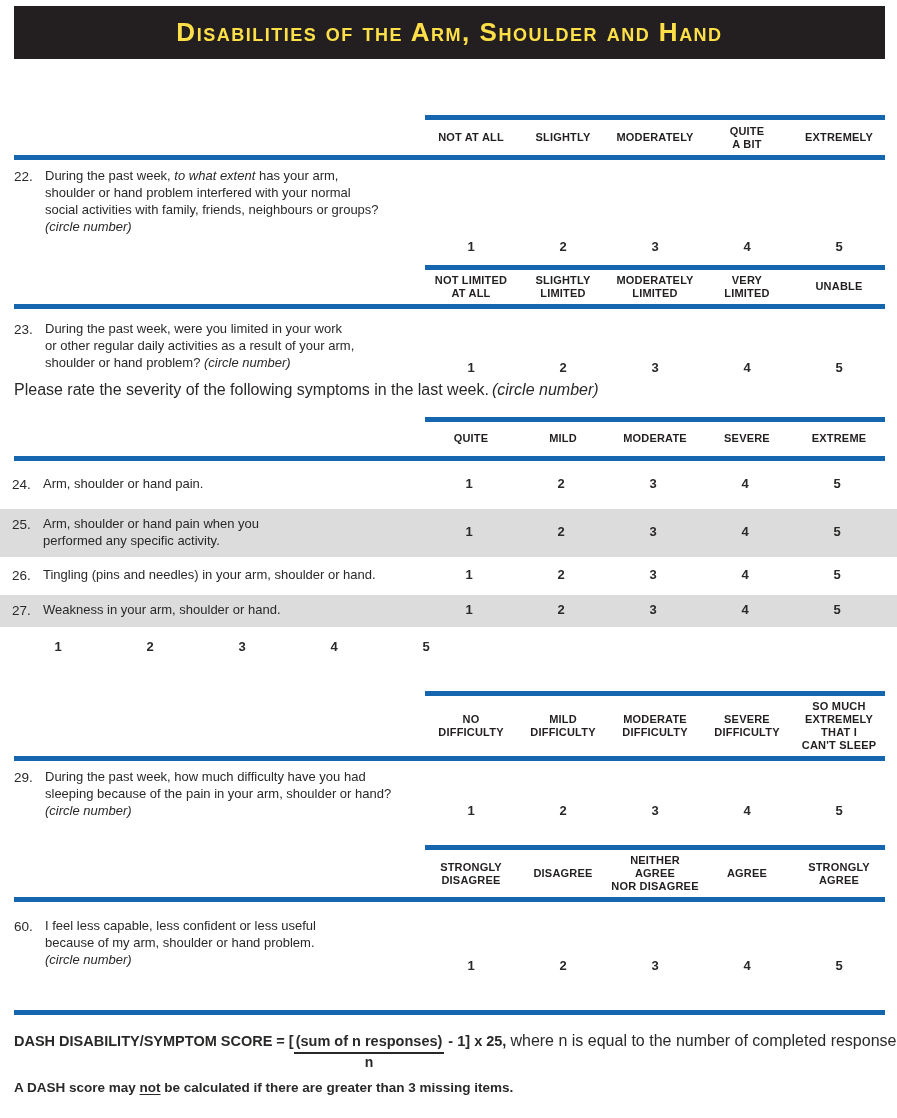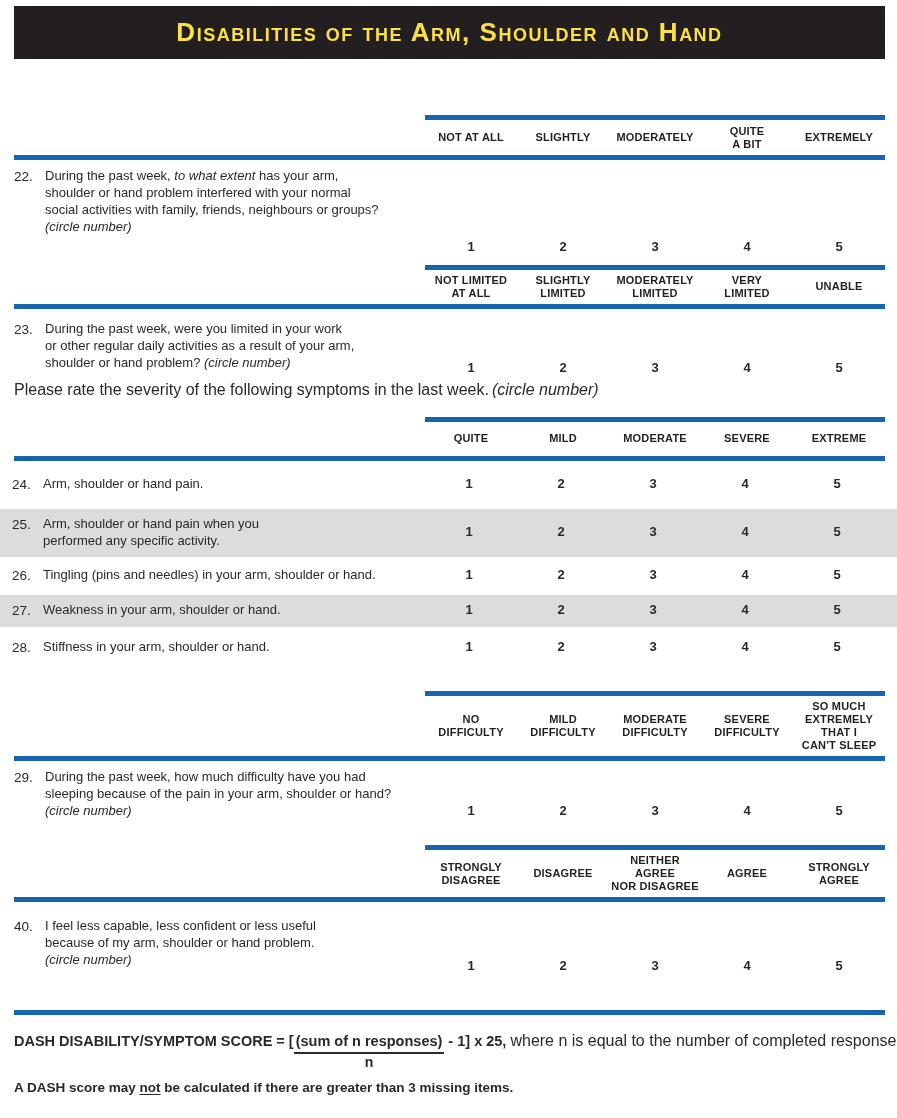--- a/index.html
+++ b/index.html
@@ -230,24 +230,20 @@
     <div class="q-vals">
       <div class="val">1</div>
       <div class="val">2</div>
       <div class="val">3</div>
       <div class="val">4</div>
       <div class="val">5</div>
     </div>
   </div>
 
   <div class="sym-row r28">
-    <div class="q-left">
-      <span class="q-num">28.</span>
-      <div class="q-body">Stiffness in your arm, shoulder or hand.</div>
-    </div>
     <div class="q-vals">
       <div class="val">1</div>
       <div class="val">2</div>
       <div class="val">3</div>
       <div class="val">4</div>
       <div class="val">5</div>
     </div>
   </div>
 
   <div class="scale-head mt-s4">
@@ -295,21 +291,21 @@
 NOR DISAGREE</div>
       <div class="scale-cell">AGREE</div>
       <div class="scale-cell">STRONGLY
 AGREE</div>
     </div>
   </div>
   <div class="rule"></div>
 
   <div class="q-row q30">
     <div class="q-left">
-      <span class="q-num">40.</span>
+      <span class="q-num">60.</span>
       <div class="q-body"><span>I feel less capable, less confident or less useful
 because of my arm, shoulder or hand problem.
 </span><i>(circle number)</i></div>
     </div>
     <div class="q-vals">
       <div class="val">1</div>
       <div class="val">2</div>
       <div class="val">3</div>
       <div class="val">4</div>
       <div class="val">5</div>

